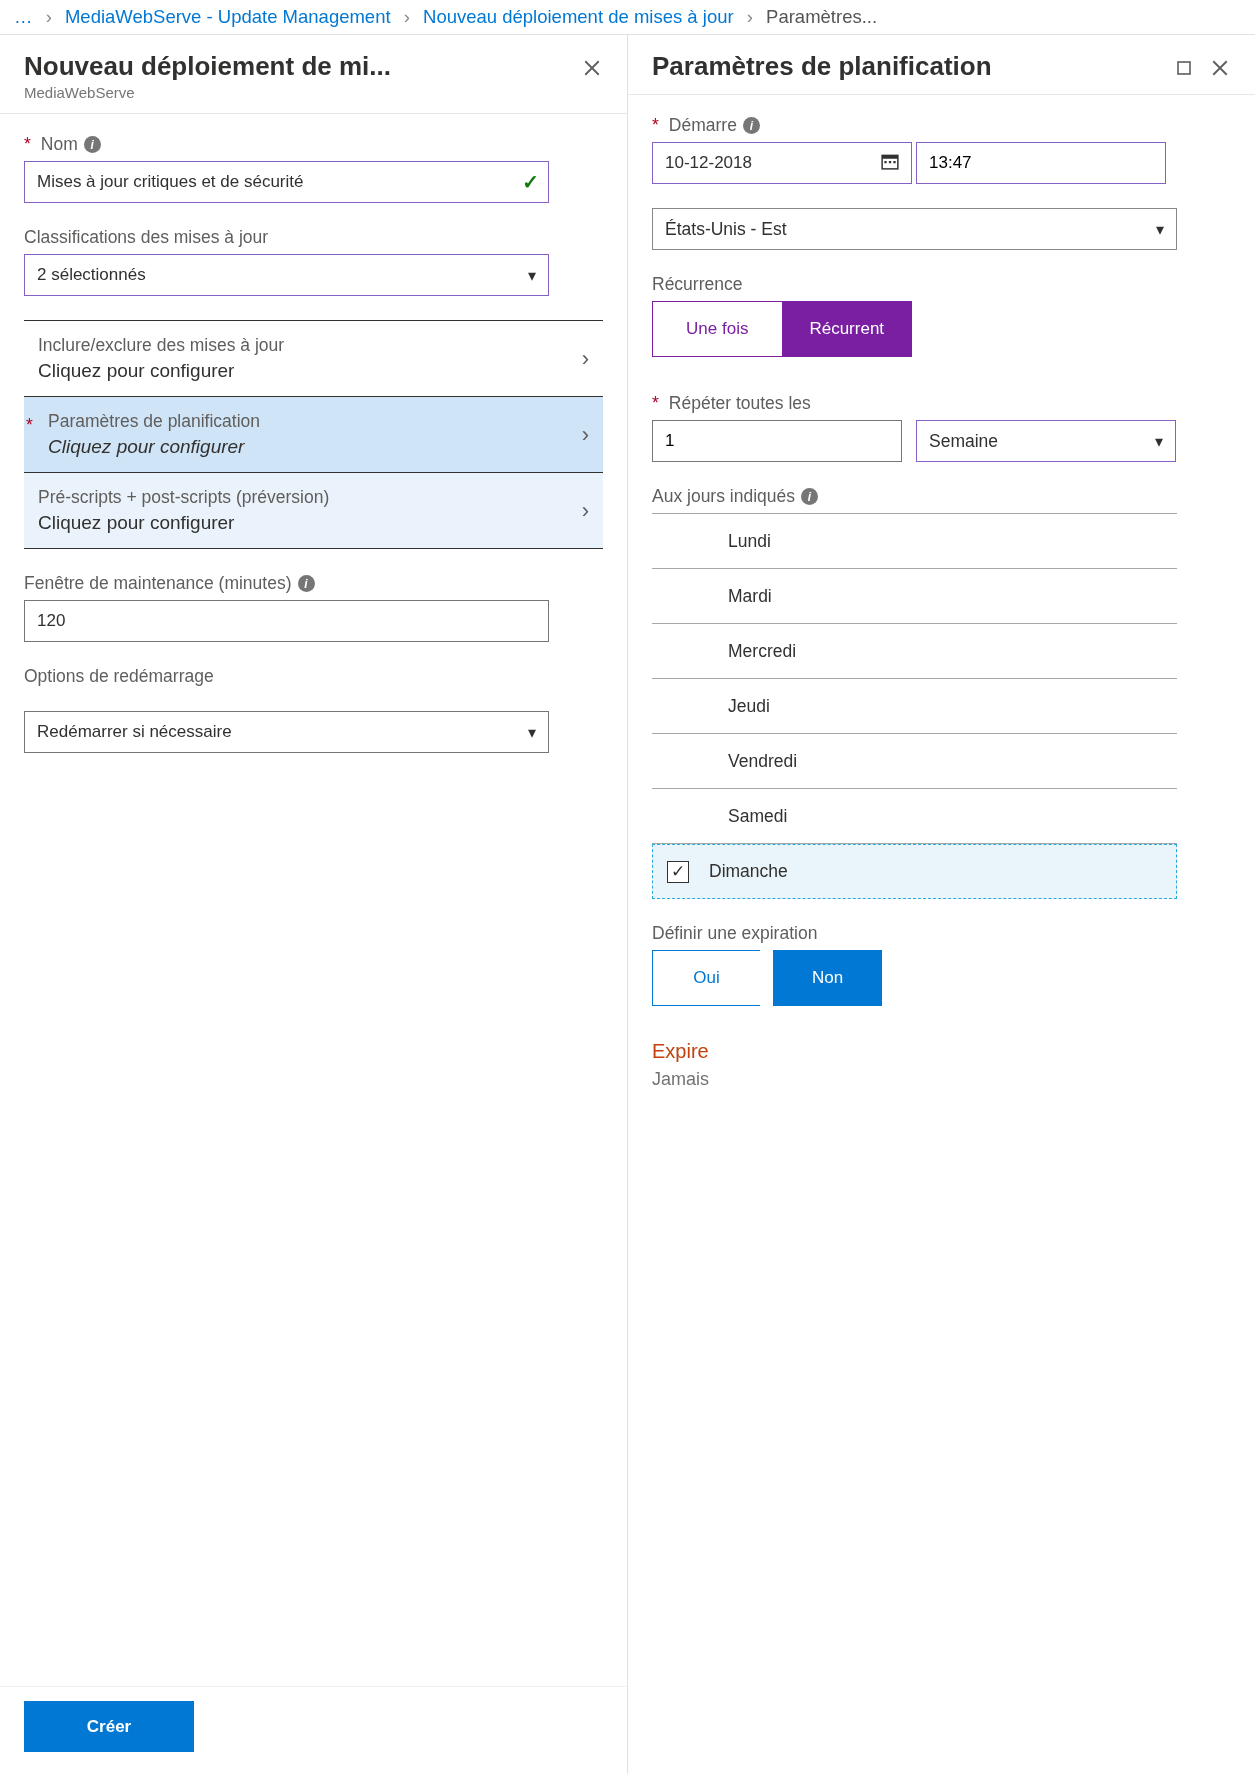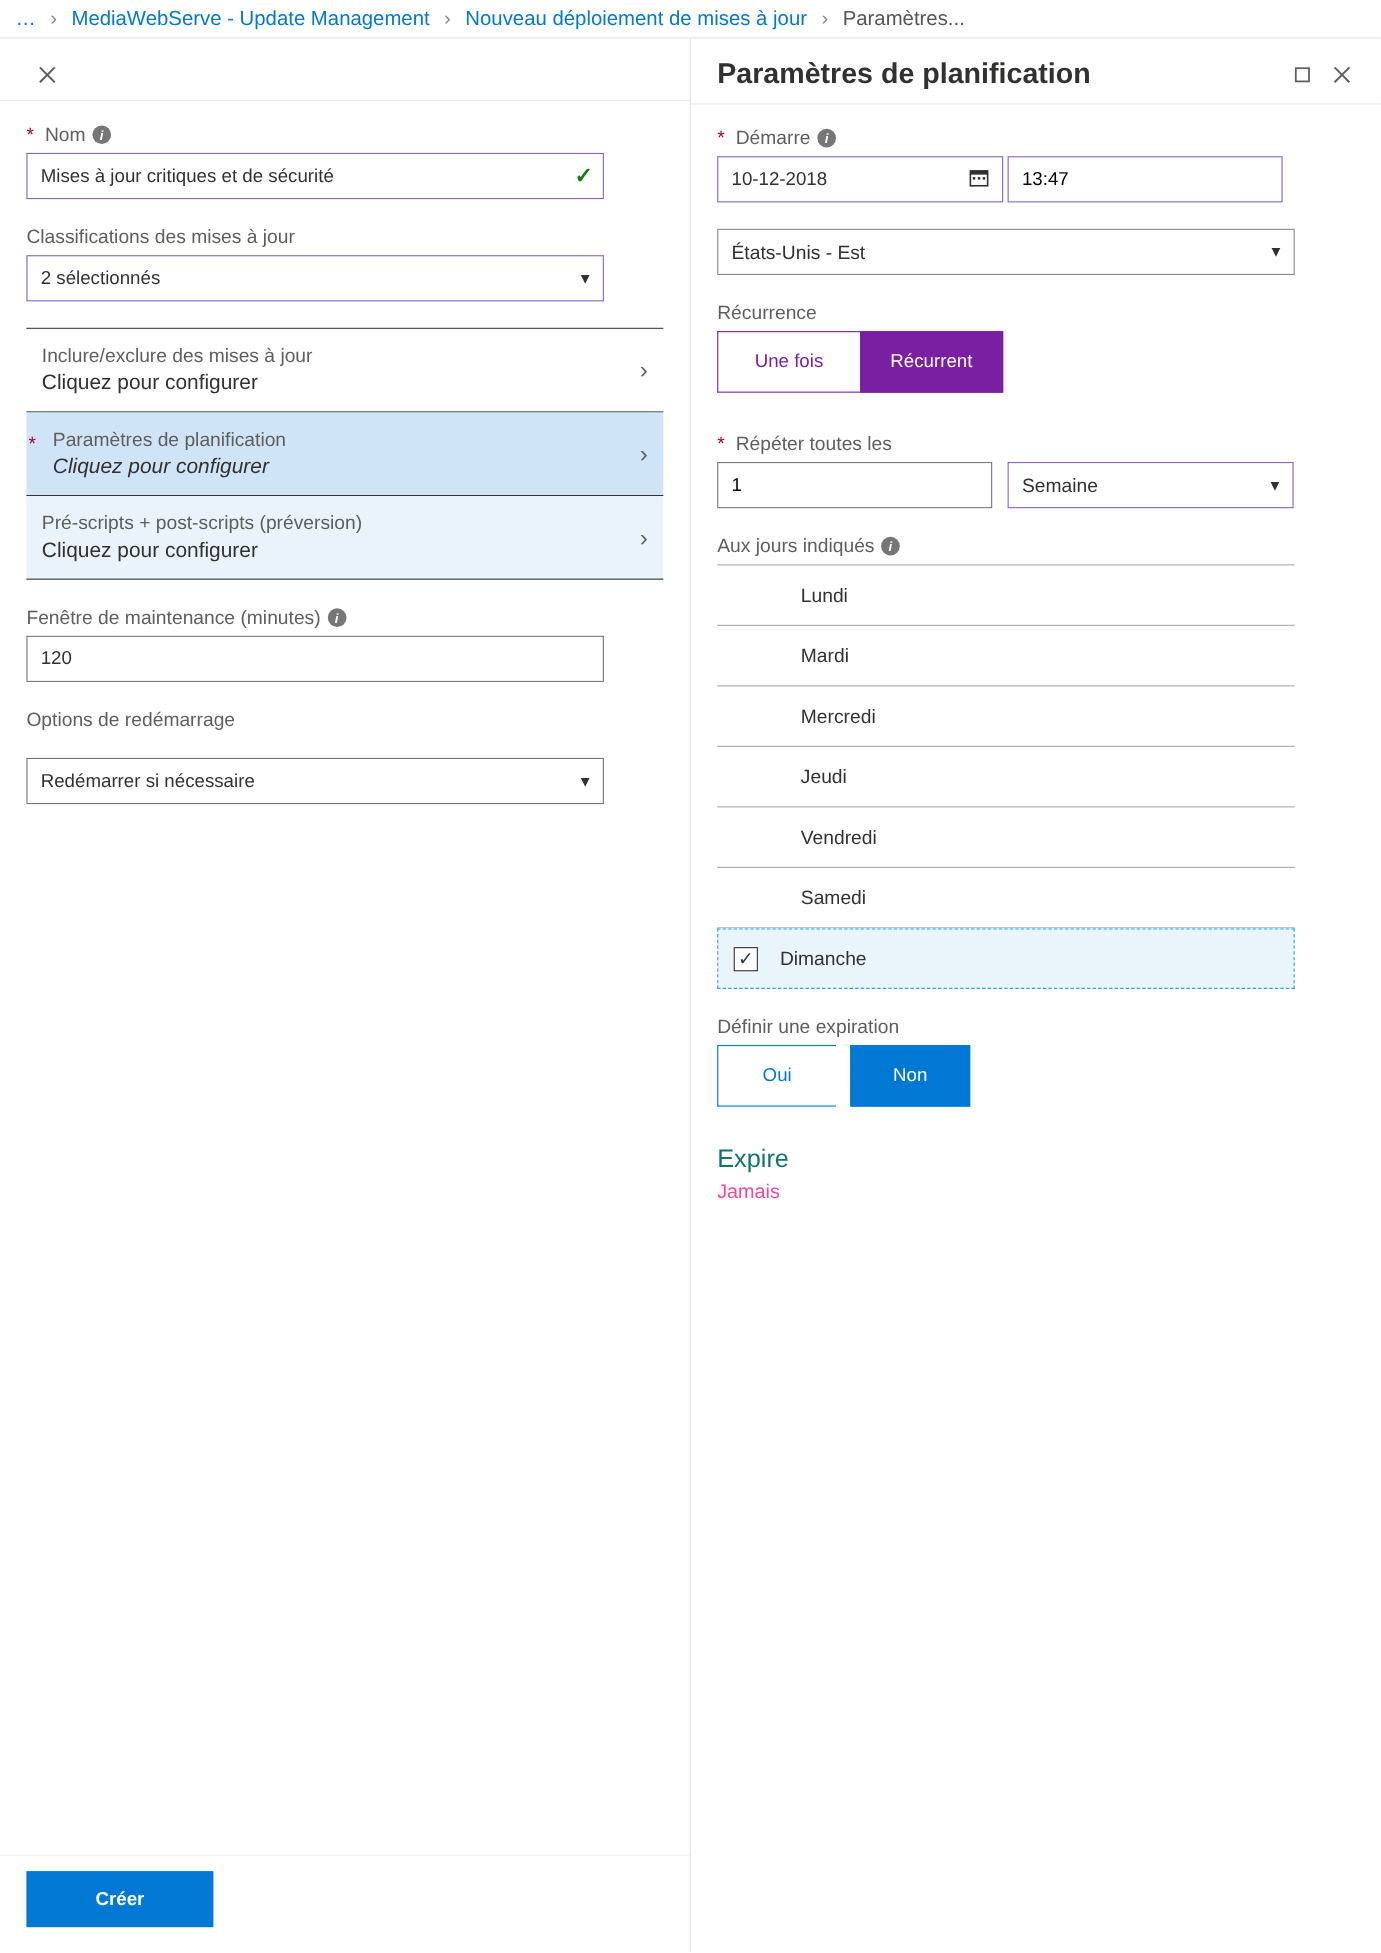--- a/index.html
+++ b/index.html
@@ -158,40 +158,44 @@
   padding:0 14px; border-bottom:1.5px solid #a8a8a8; cursor:pointer;
 }
 .day-row .cb {
   width:22px; height:22px; border:1.5px solid #605e5c; background:#fff;
   display:flex; align-items:center; justify-content:center; font-size:17px;
 }
 .day-row.sel {
   background:#e9f5fb; border:1.5px dashed #27a9e1;
 }
 .day-row.sel .cb { border-color:#323130; }
-.exp-label { font-size:23px; color:#0f766e;}
-.exp-val { font-size:18px; color:#ec4899; margin-top:6px;}
+.exp-label { font-size:20px; color:#c2410c;}
+.exp-val { font-size:18px; color:#737373; margin-top:6px;}
 </style>
 </head>
 <body>
 
 <div class="breadcrumb">
   <a>…</a>
   <span class="sep">›</span>
   <a>MediaWebServe - Update Management</a>
   <span class="sep">›</span>
   <a>Nouveau déploiement de mises à jour</a>
   <span class="sep">›</span>
   <span class="cur">Paramètres...</span>
 </div>
 
 <div class="blades">
 
   <div class="blade">
     <div class="blade-header">
+      <div class="blade-title-group">
+        <div class="blade-title">Nouveau déploiement de mi...</div>
+        <div class="blade-subtitle">MediaWebServe</div>
+      </div>
       <div class="blade-icons">
         <div class="icon-btn">
           <svg width="18" height="18" viewBox="0 0 16 16">
               <path d="M2 2 L14 14 M14 2 L2 14" stroke="#605e5c" stroke-width="1.6"></path>
             </svg>
         </div>
       </div>
     </div>
 
     <div class="blade-body">

